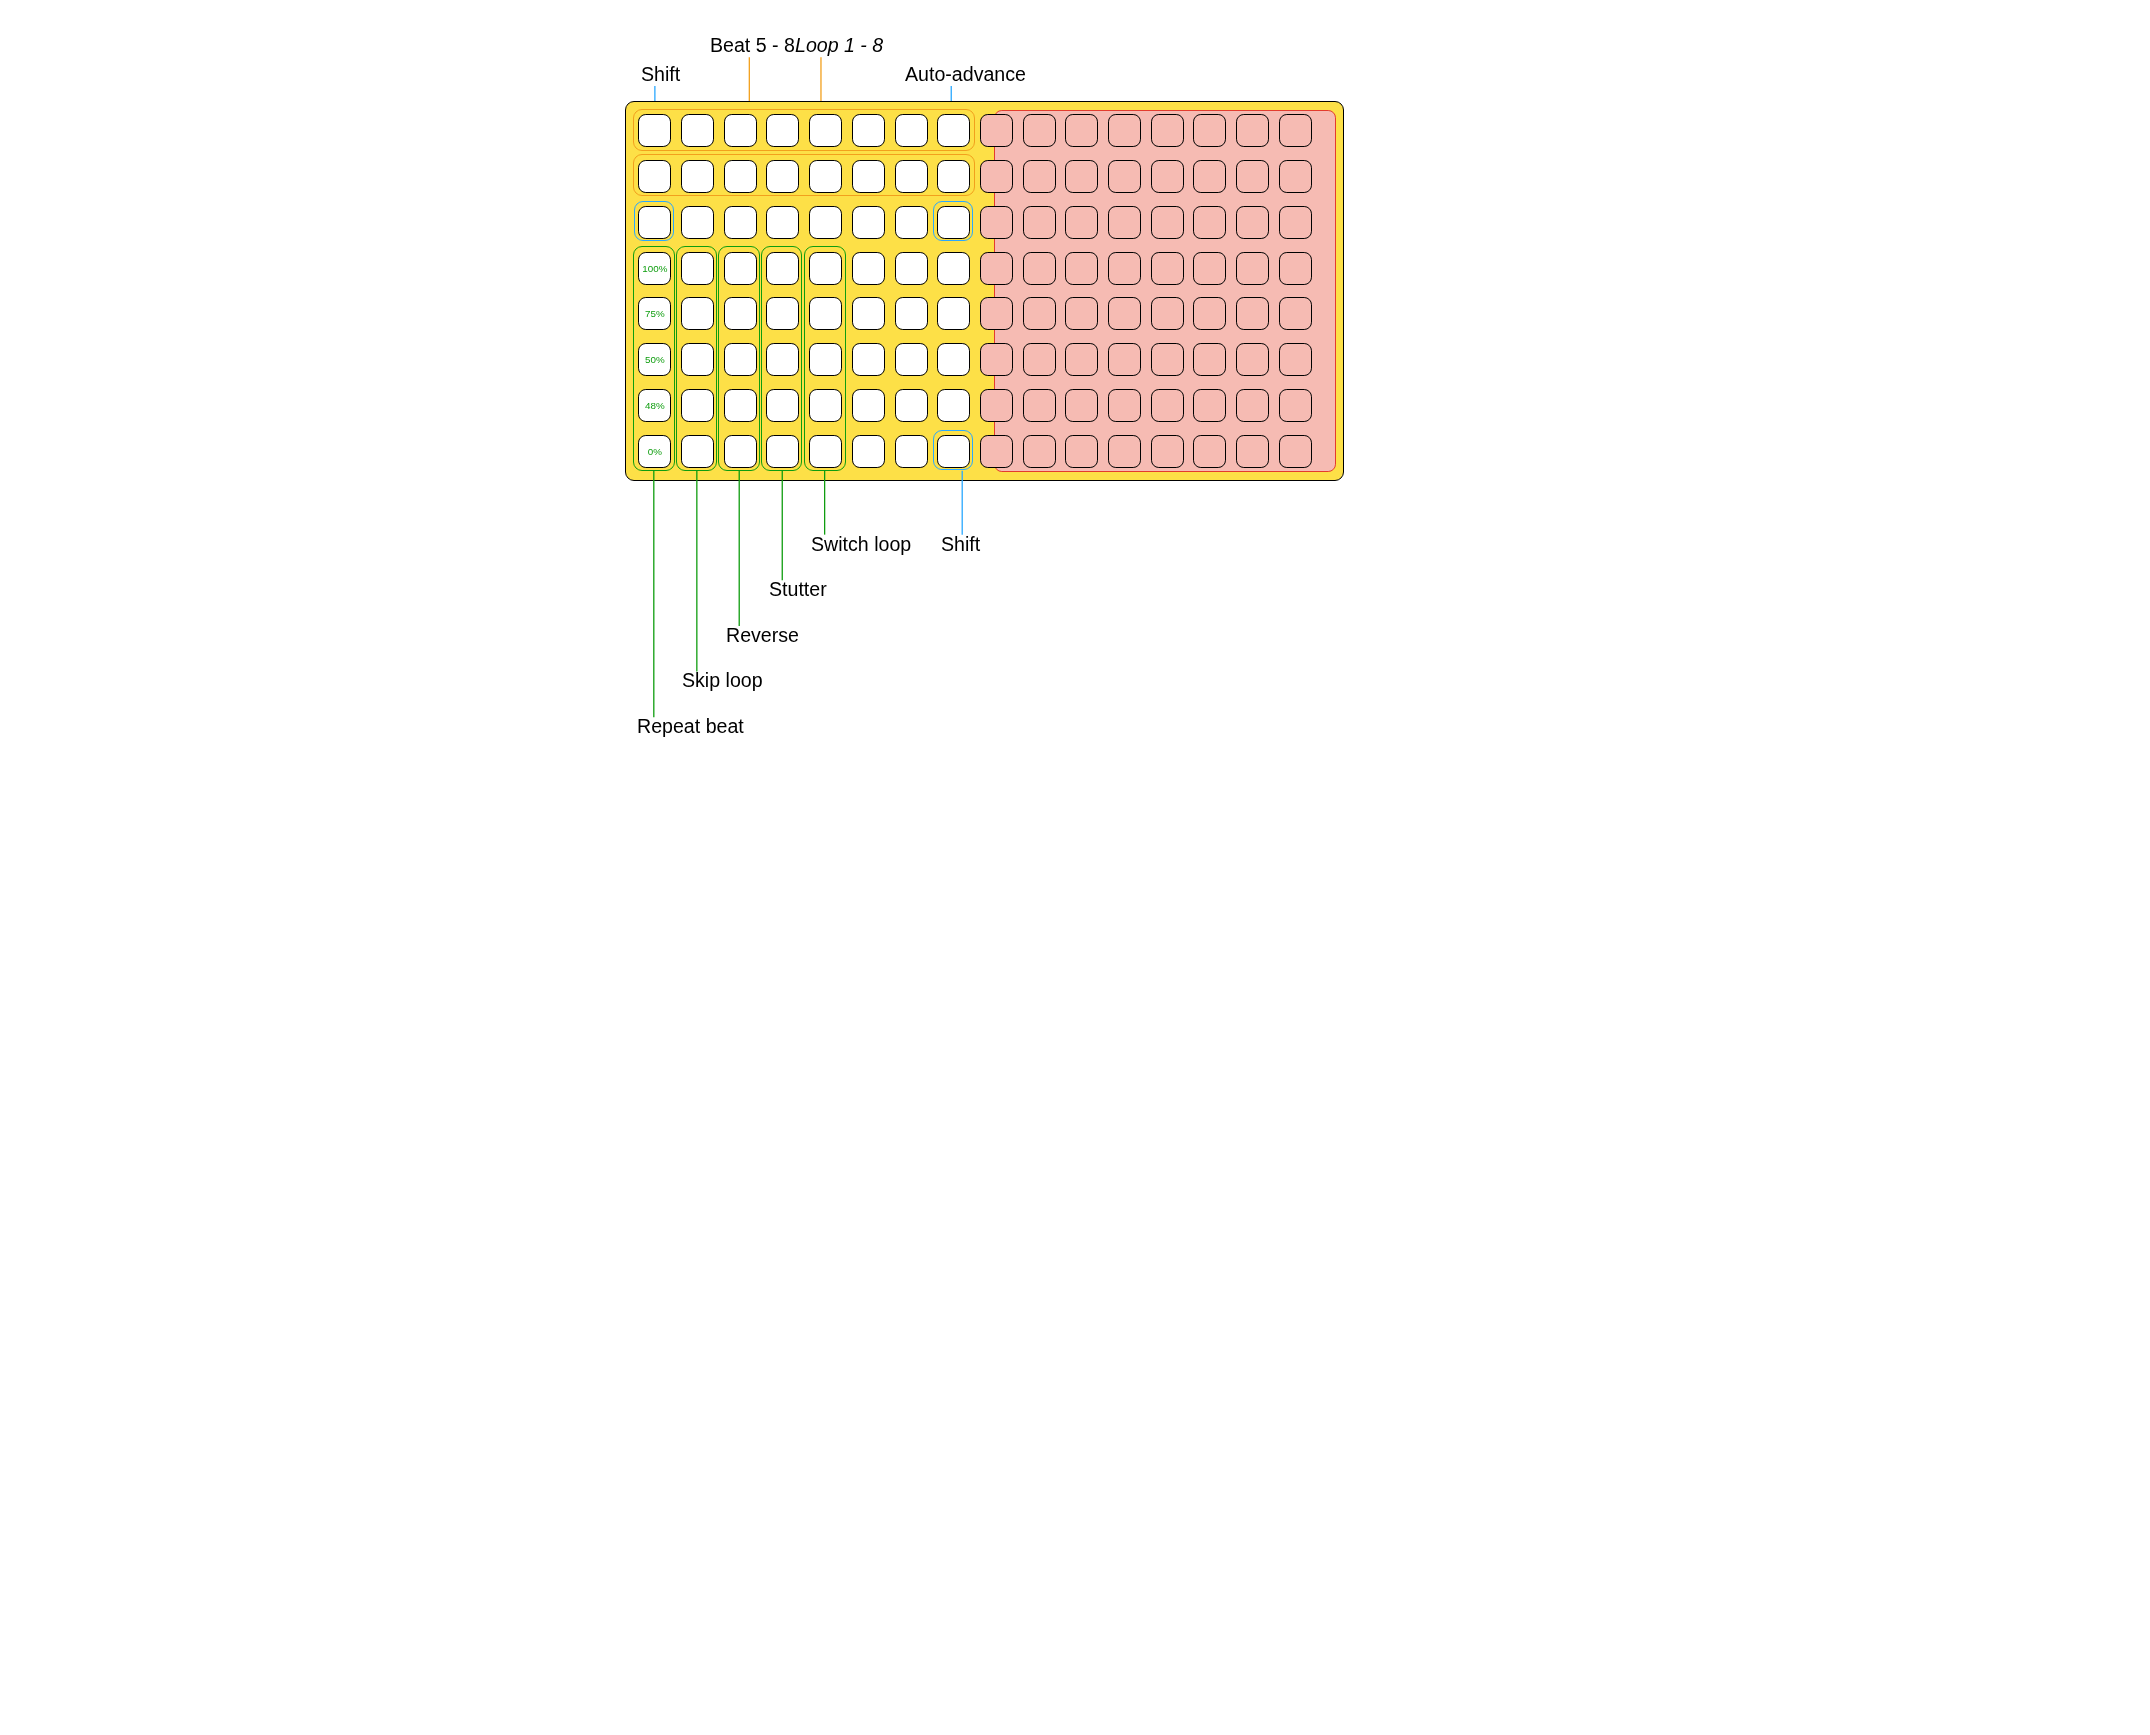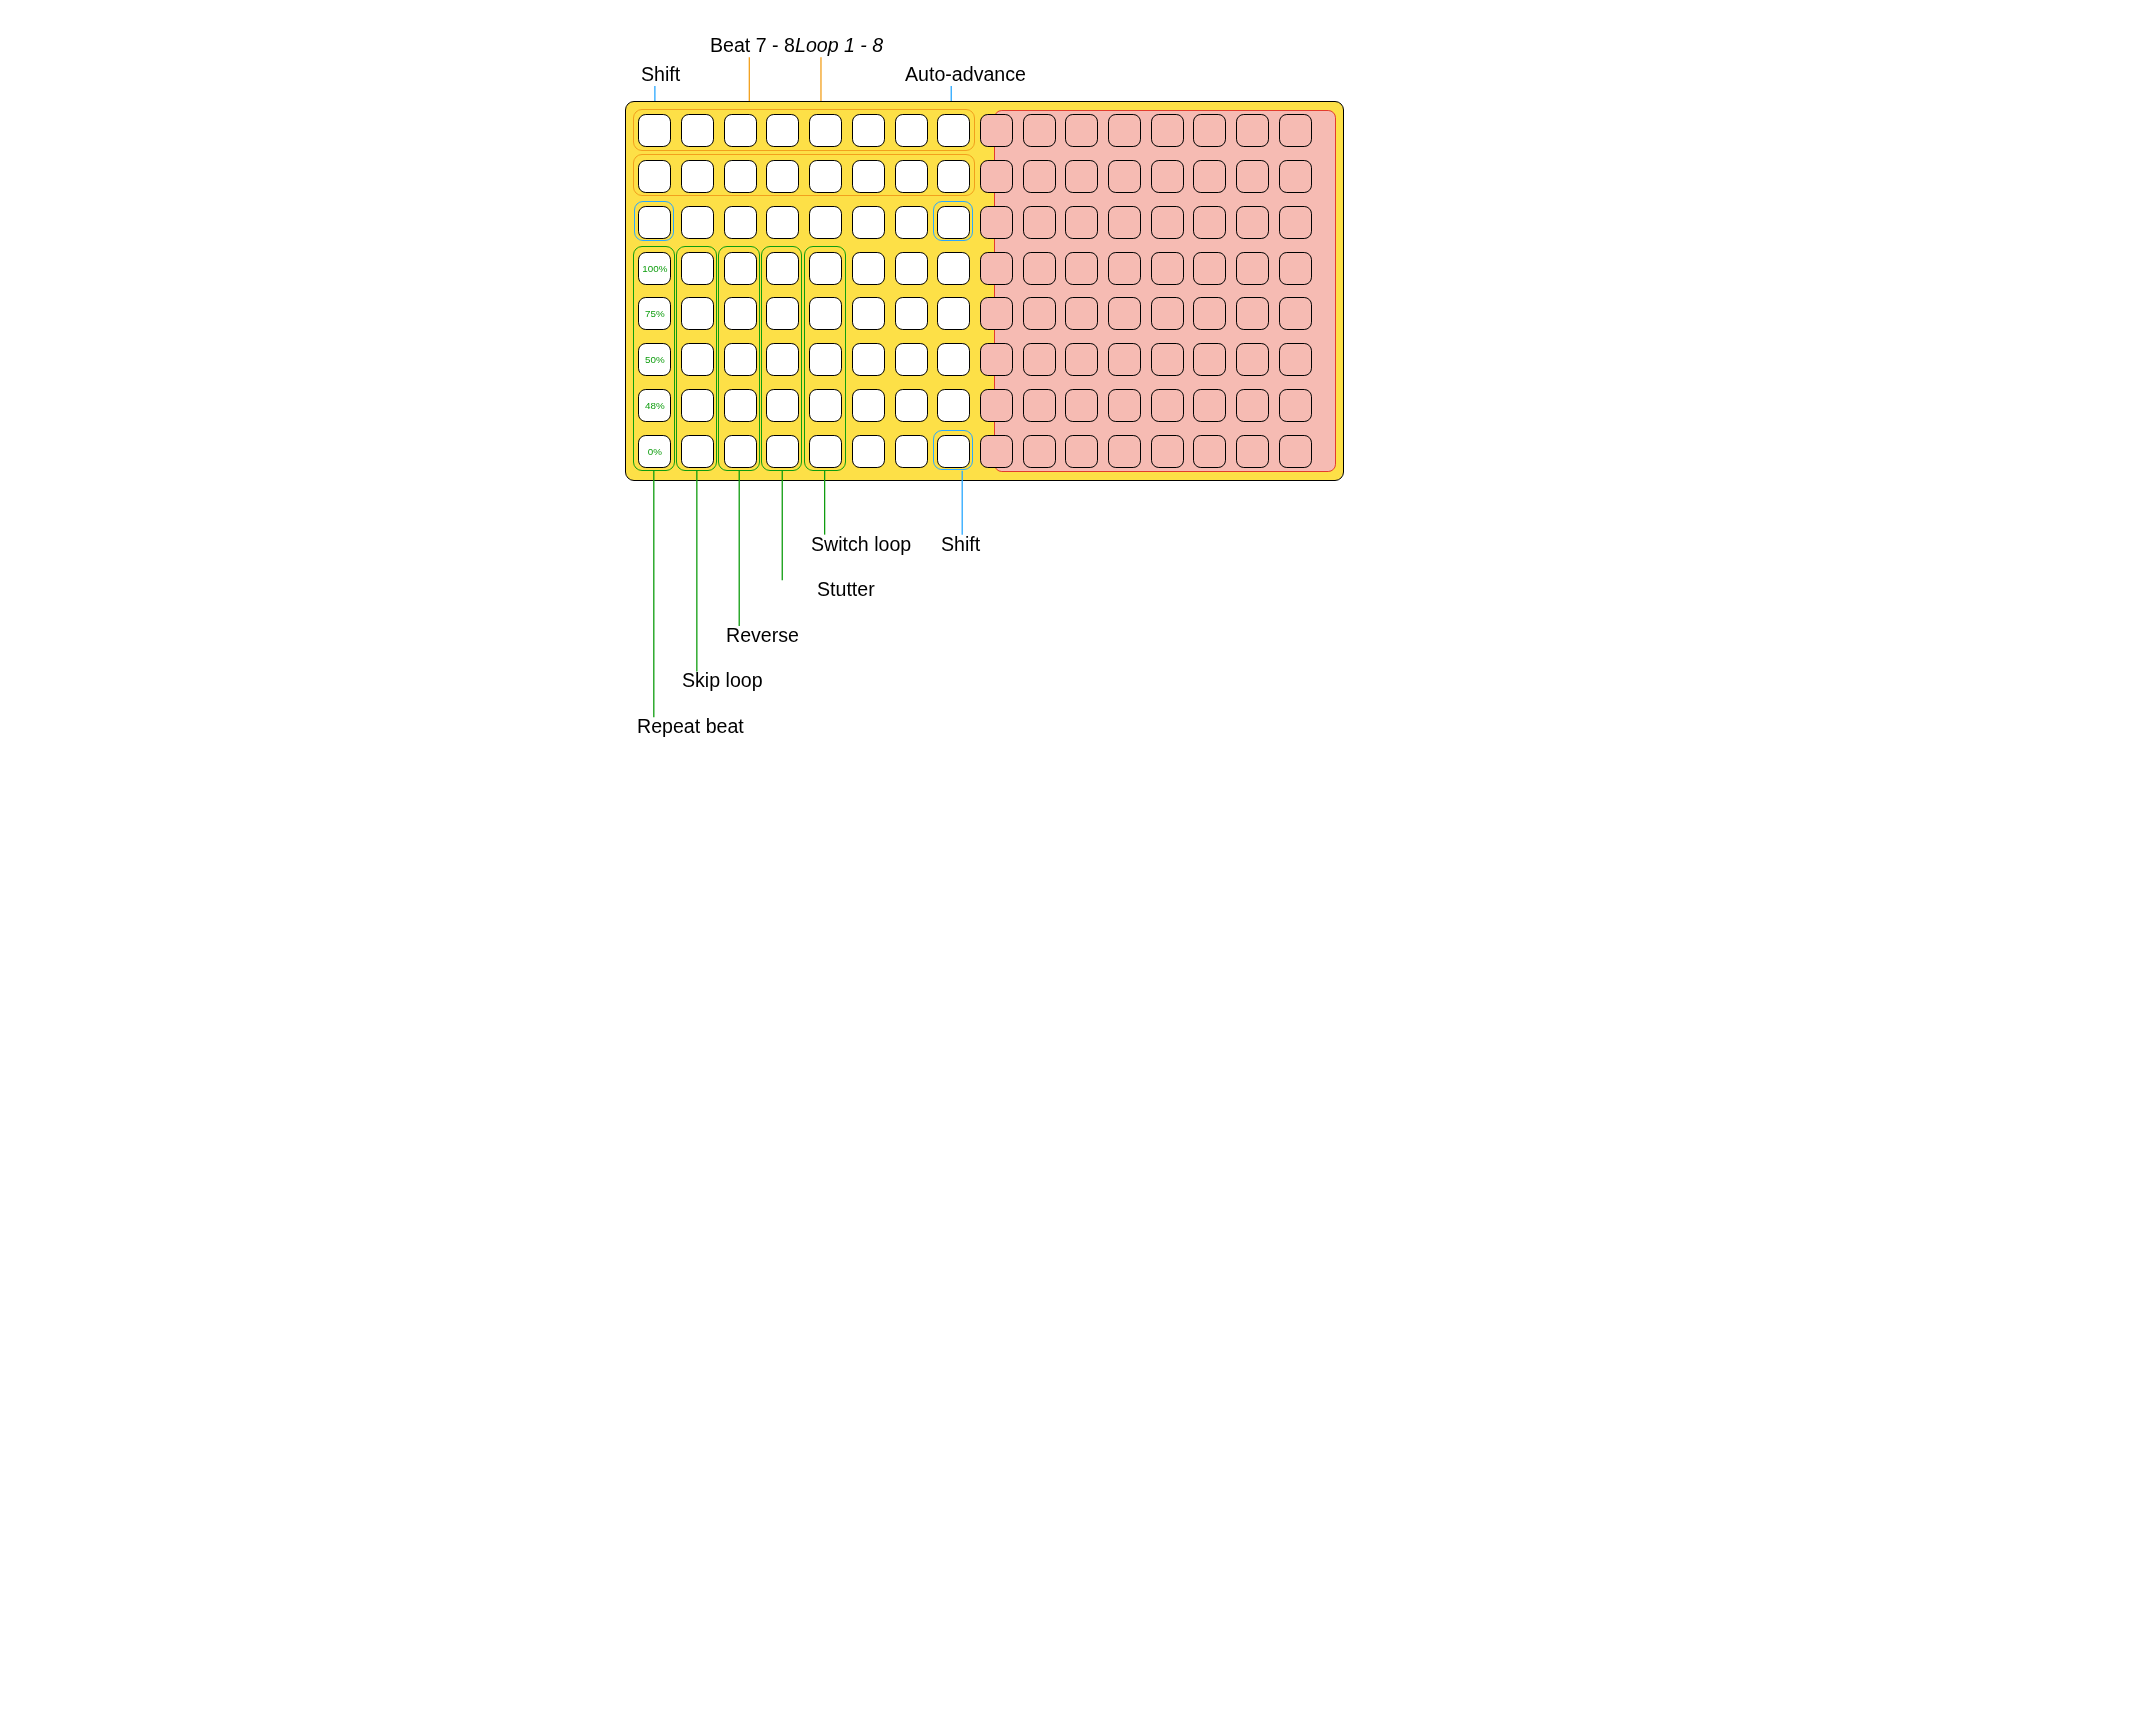--- a/index.html
+++ b/index.html
@@ -18,21 +18,21 @@
   .o-green{border:1.3px solid #0f9d0f;}
   .o-blue{border:1.3px solid #2aa8ff;}
   .o-red{border:1.3px solid #e33b2e;background:#f6bbb3;}
 </style>
 </head>
 <body>
 
 <div id="stage">
 
   <span class="lbl" style="left:55px;top:52px;">Shift</span>
-  <span class="lbl" style="left:124px;top:23px;">Beat 7 - 8</span>
+  <span class="lbl" style="left:124px;top:23px;">Beat 5 - 8</span>
   <span class="lbl" style="left:209px;top:23px;font-style:italic;">Loop 1 - 8</span>
   <span class="lbl" style="left:319px;top:52px;">Auto-advance</span>
 
   <svg class="leader" style="left:0;top:0;width:978px;height:482px;" viewBox="0 0 1500 740" width="978" height="482">
 
     <line x1="105" y1="112" x2="105" y2="310" stroke="#2aa8ff" stroke-width="2"></line>
 
     <line x1="250" y1="68" x2="250" y2="195" stroke="#f2a01d" stroke-width="2"></line>
 
     <line x1="360" y1="68" x2="360" y2="265" stroke="#f2a01d" stroke-width="2"></line>
@@ -205,19 +205,19 @@
     <line x1="170" y1="702" x2="170" y2="1010" stroke="#0f9d0f" stroke-width="2"></line>
     <line x1="235" y1="702" x2="235" y2="940" stroke="#0f9d0f" stroke-width="2"></line>
     <line x1="301" y1="702" x2="301" y2="870" stroke="#0f9d0f" stroke-width="2"></line>
     <line x1="366" y1="702" x2="366" y2="800" stroke="#0f9d0f" stroke-width="2"></line>
 
     <line x1="577" y1="702" x2="577" y2="800" stroke="#2aa8ff" stroke-width="2"></line>
   </svg>
 
   <span class="lbl" style="left:225px;top:522px;">Switch loop</span>
   <span class="lbl" style="left:355px;top:522px;">Shift</span>
-  <span class="lbl" style="left:183px;top:567px;margin-left:48px;">Stutter</span>
+  <span class="lbl" style="left:183px;top:567px;">Stutter</span>
   <span class="lbl" style="left:140px;top:613px;">Reverse</span>
   <span class="lbl" style="left:96px;top:658px;">Skip loop</span>
   <span class="lbl" style="left:51px;top:704px;">Repeat beat</span>
 
 </div>
 
 
 </body></html>

